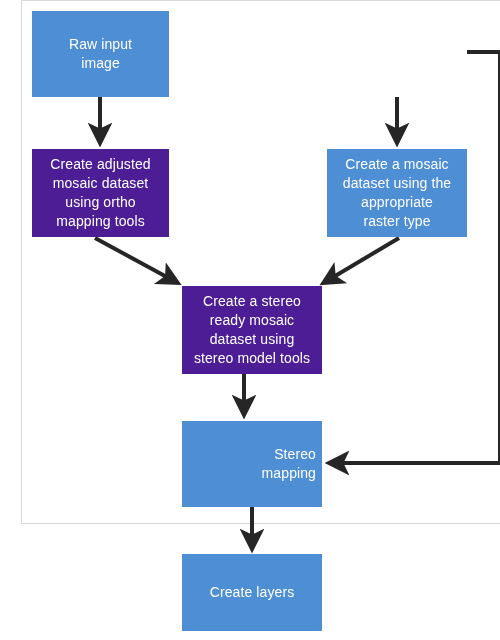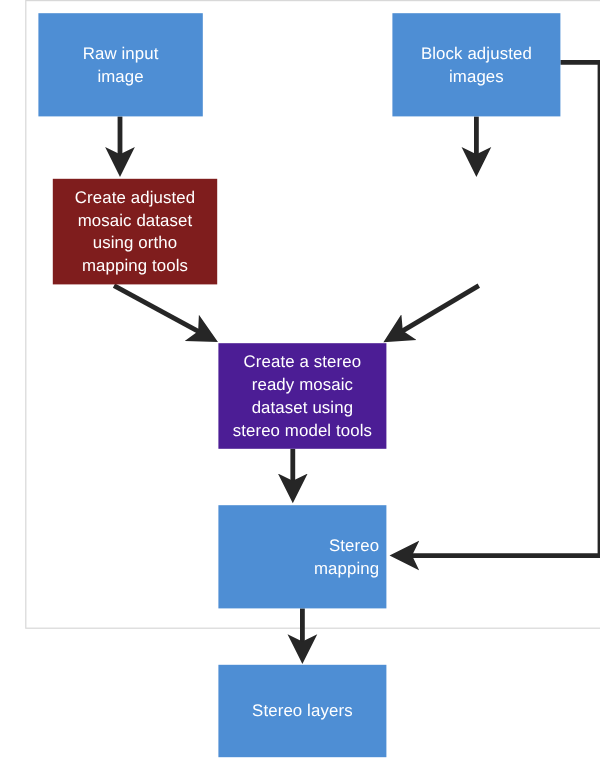--- a/index.html
+++ b/index.html
@@ -89,42 +89,44 @@
     <g>
       <path d="M445,51 L478,51 L478,462 L309,462" fill="none" stroke="#262626" stroke-width="4" marker-end="url(#arrowhead)"></path>
     </g>
   </svg>
 
   <div class="node-box" style="left:10px; top:10px; width:137px; height:86px; background:#4e8ed4;">
     <span class="node-label">Raw input
 image</span>
   </div>
 
-  <div class="node-box" style="left:22px; top:148px; width:137px; height:88px; background:#7f1d1d;">
+  <div class="node-box" style="left:10px; top:148px; width:137px; height:88px; background:#4c1d95;">
     <span class="node-label">Create adjusted
 mosaic dataset
 using ortho
 mapping tools</span>
   </div>
 
-  <div class="node-box" style="left:305px; top:10px; width:140px; height:86px; background:#4e8ed4;">
-    <span class="node-label">Block adjusted
-images</span>
+
+  <div class="node-box" style="left:305px; top:148px; width:140px; height:88px; background:#4e8ed4;">
+    <span class="node-label">Create a mosaic
+dataset using the
+appropriate
+raster type</span>
   </div>
-
 
   <div class="node-box" style="left:160px; top:285px; width:140px; height:88px; background:#4c1d95;">
     <span class="node-label">Create a stereo
 ready mosaic
 dataset using
 stereo model tools</span>
   </div>
 
   <div class="node-box" style="left:160px; top:420px; width:140px; height:86px; background:#4e8ed4;text-align:right;">
     <span class="node-label">Stereo
 mapping</span>
   </div>
 
   <div class="node-box" style="left:160px; top:553px; width:140px; height:77px; background:#4e8ed4;">
-    <span class="node-label">Stereo layers</span>
+    <span class="node-label">Create layers</span>
   </div>
 
 </div>
 
 </body></html>

